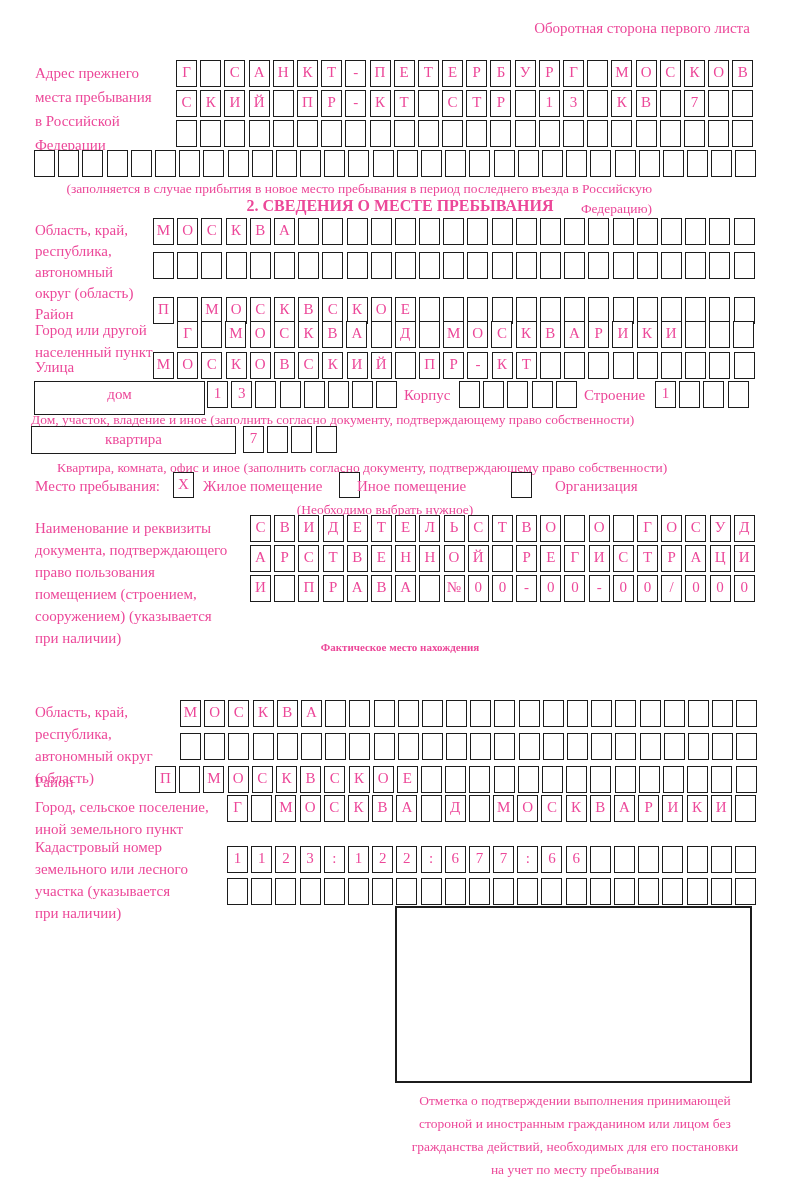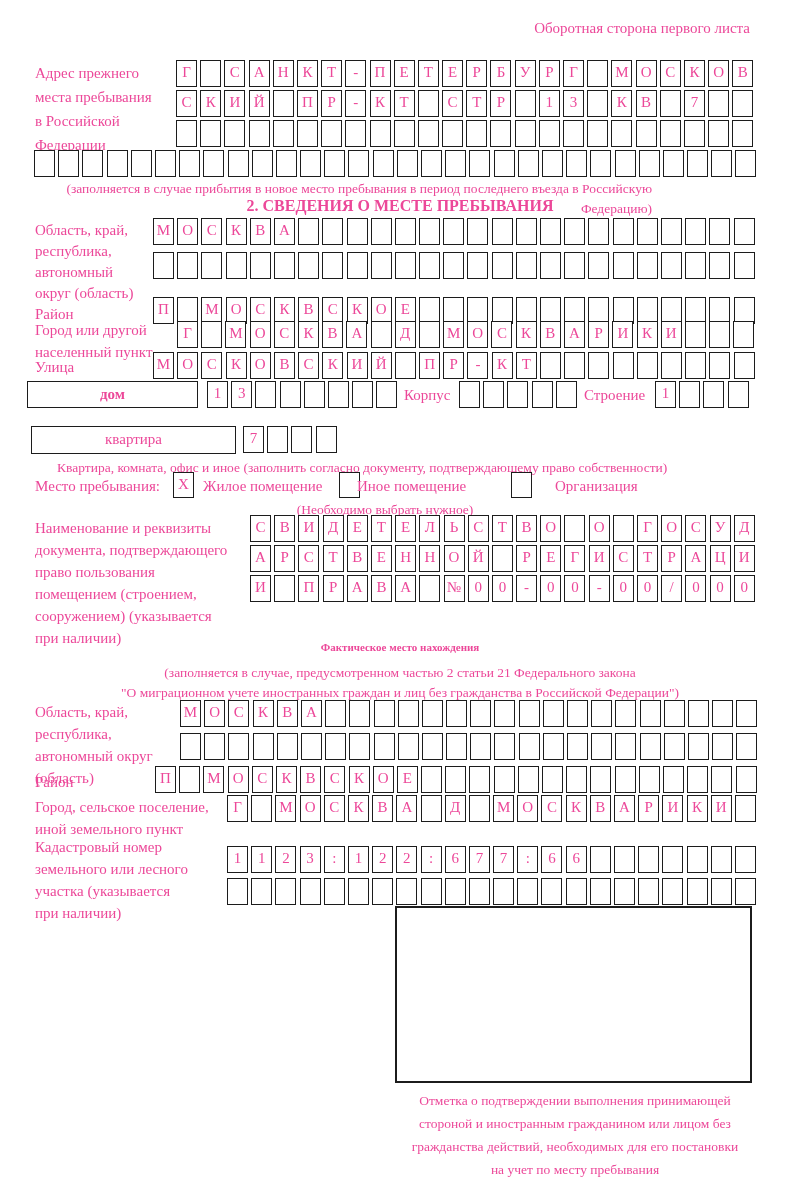--- a/index.html
+++ b/index.html
@@ -295,21 +295,21 @@
       <div class="cell"></div>
       <div class="cell"></div>
       <div class="cell"></div>
       <div class="cell"></div>
       <div class="cell"></div>
       <div class="cell"></div>
       <div class="cell"></div>
       <div class="cell"></div>
     </div>
 
-  <div class="longbox" style="left:27px; top:381px; width:171px; height:27px; line-height:24px;font-weight:bold;">дом</div>
+  <div class="longbox" style="left:34px; top:381px; width:171px; height:34px; line-height:24px;">дом</div>
   <div class="charrow" style="left:207px; top:381px;">
       <div class="cell">1</div>
       <div class="cell">3</div>
       <div class="cell"></div>
       <div class="cell"></div>
       <div class="cell"></div>
       <div class="cell"></div>
       <div class="cell"></div>
       <div class="cell"></div>
     </div>
@@ -321,20 +321,21 @@
       <div class="cell"></div>
       <div class="cell"></div>
     </div>
   <div class="label" style="left:584px; top:384px;">Строение</div>
   <div class="charrow" style="left:655px; top:381px;">
       <div class="cell">1</div>
       <div class="cell"></div>
       <div class="cell"></div>
       <div class="cell"></div>
     </div>
+  <div class="caption" style="left:31px; top:410px;">Дом, участок, владение и иное (заполнить согласно документу, подтверждающему право собственности)</div>
 
   <div class="longbox" style="left:31px; top:426px; width:205px; height:28px; line-height:25px;">квартира</div>
   <div class="charrow" style="left:243px; top:426px;">
       <div class="cell">7</div>
       <div class="cell"></div>
       <div class="cell"></div>
       <div class="cell"></div>
     </div>
   <div class="caption" style="left:31px; top:458px;margin-left:26px;">Квартира, комната, офис и иное (заполнить согласно документу, подтверждающему право собственности)</div>
 
@@ -417,22 +418,20 @@
       <div class="cell">-</div>
       <div class="cell">0</div>
       <div class="cell">0</div>
       <div class="cell">/</div>
       <div class="cell">0</div>
       <div class="cell">0</div>
       <div class="cell">0</div>
     </div>
 
   <div class="h-bold" style="left:0; top:641px; width:800px; font-size:11px;">Фактическое место нахождения</div>
-  <div class="caption center" style="left:0; top:663px; width:800px;">(заполняется в случае, предусмотренном частью 2 статьи 21 Федерального закона
-"О миграционном учете иностранных граждан и лиц без гражданства в Российской Федерации")</div>
 
   <div class="label" style="left:35px; top:701px; line-height:22px;">Область, край,
 республика,
 автономный округ
 (область)</div>
   <div class="charrow" style="left:180px; top:700px;">
       <div class="cell">М</div>
       <div class="cell">О</div>
       <div class="cell">С</div>
       <div class="cell">К</div>

